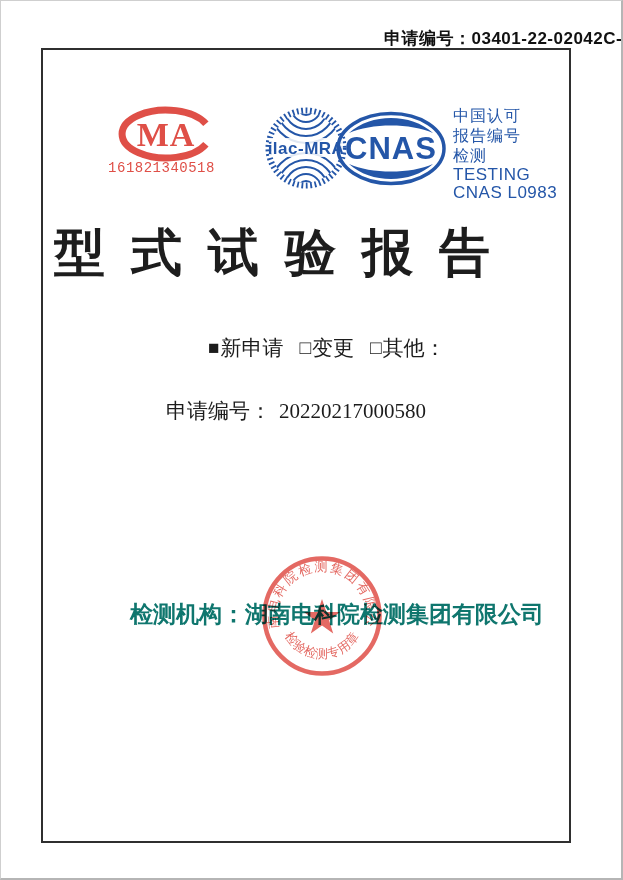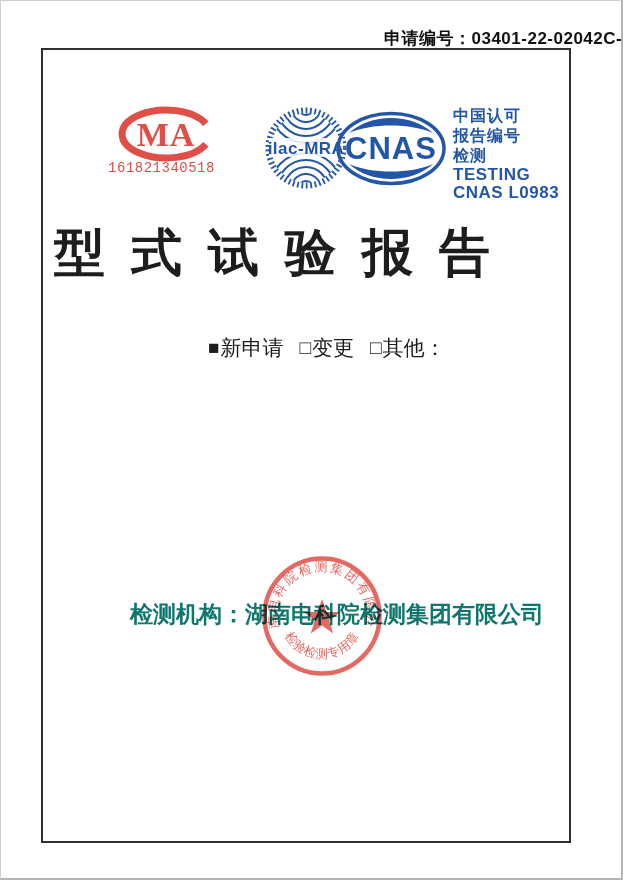--- a/index.html
+++ b/index.html
@@ -9,21 +9,21 @@
     font-family:"Liberation Serif","DejaVu Serif",serif;color:#1c1c1c;
   }
   .frame{position:absolute;left:40px;top:47px;width:530px;height:795px;border:2px solid #2f2f2f;box-sizing:border-box;}
   .report-no{position:absolute;left:383px;top:26px;font-family:"Liberation Sans","DejaVu Sans",sans-serif;
     font-weight:bold;font-size:17px;letter-spacing:.5px;color:#111;white-space:nowrap;}
   
   .cma-svg{position:absolute;left:102px;top:99px;}
   .ilac-svg{position:absolute;left:262px;top:104px;}
   .cnas-svg{position:absolute;left:334px;top:109px;}
   .cnas-caption{position:absolute;left:452px;top:105px;color:#2456a8;
-    font-family:"Liberation Sans","DejaVu Sans",sans-serif;font-weight:bold;}
+    font-family:"Liberation Sans","DejaVu Sans",sans-serif;font-weight:normal;}
   .cnas-caption .zh{font-size:16px;line-height:20px;letter-spacing:1px;}
   .cnas-caption .en{font-size:17px;line-height:18px;letter-spacing:.5px;}
   .doc-title{position:absolute;left:40px;top:218px;width:530px;margin-left:13px;
     font-size:51px;font-weight:600;letter-spacing:26px;white-space:nowrap;color:#1d1d1d;}
   .apply-row{position:absolute;left:207px;top:333px;font-size:21px;display:flex;gap:16px;white-space:nowrap;}
   .apply-opt{display:flex;align-items:center;}
   .apply-opt .glyph{font-size:19px;margin-right:1px;}
   .field-row{position:absolute;left:165px;font-size:21px;white-space:pre;}
   .field-row.f0{top:396px;}
   .field-row.f1{top:442px;}
@@ -105,20 +105,21 @@
     <span class="apply-opt">
         <span class="glyph">□</span>
         <span>变更</span>
       </span>
     <span class="apply-opt">
         <span class="glyph">□</span>
         <span>其他：</span>
       </span>
   </div>
 
+  <div class="field-row f0"><span class="label">申请编号：</span><span class="value">20220217000580</span></div>
 
   <div class="agency-row"><span>检测机构：</span><span>湖南电科院检测集团有限公司</span></div>
 
   <svg class="seal-svg" width="130" height="130" viewBox="0 0 130 130">
     <defs>
       <path id="sealTopArc" d="M22.7,80.4 A45,45 0 1 1 107.3,80.4" fill="none"></path>
       <path id="sealBottomArc" d="M28.6,86 A42,42 0 0 0 101.4,86" fill="none"></path>
     </defs>
     <circle class="red-stroke" cx="65" cy="65" r="57.5" stroke-width="4.5"></circle>
     <text class="seal-ring"><textPath href="#sealTopArc" startOffset="50%" text-anchor="middle">湖南电科院检测集团有限公司</textPath></text>

